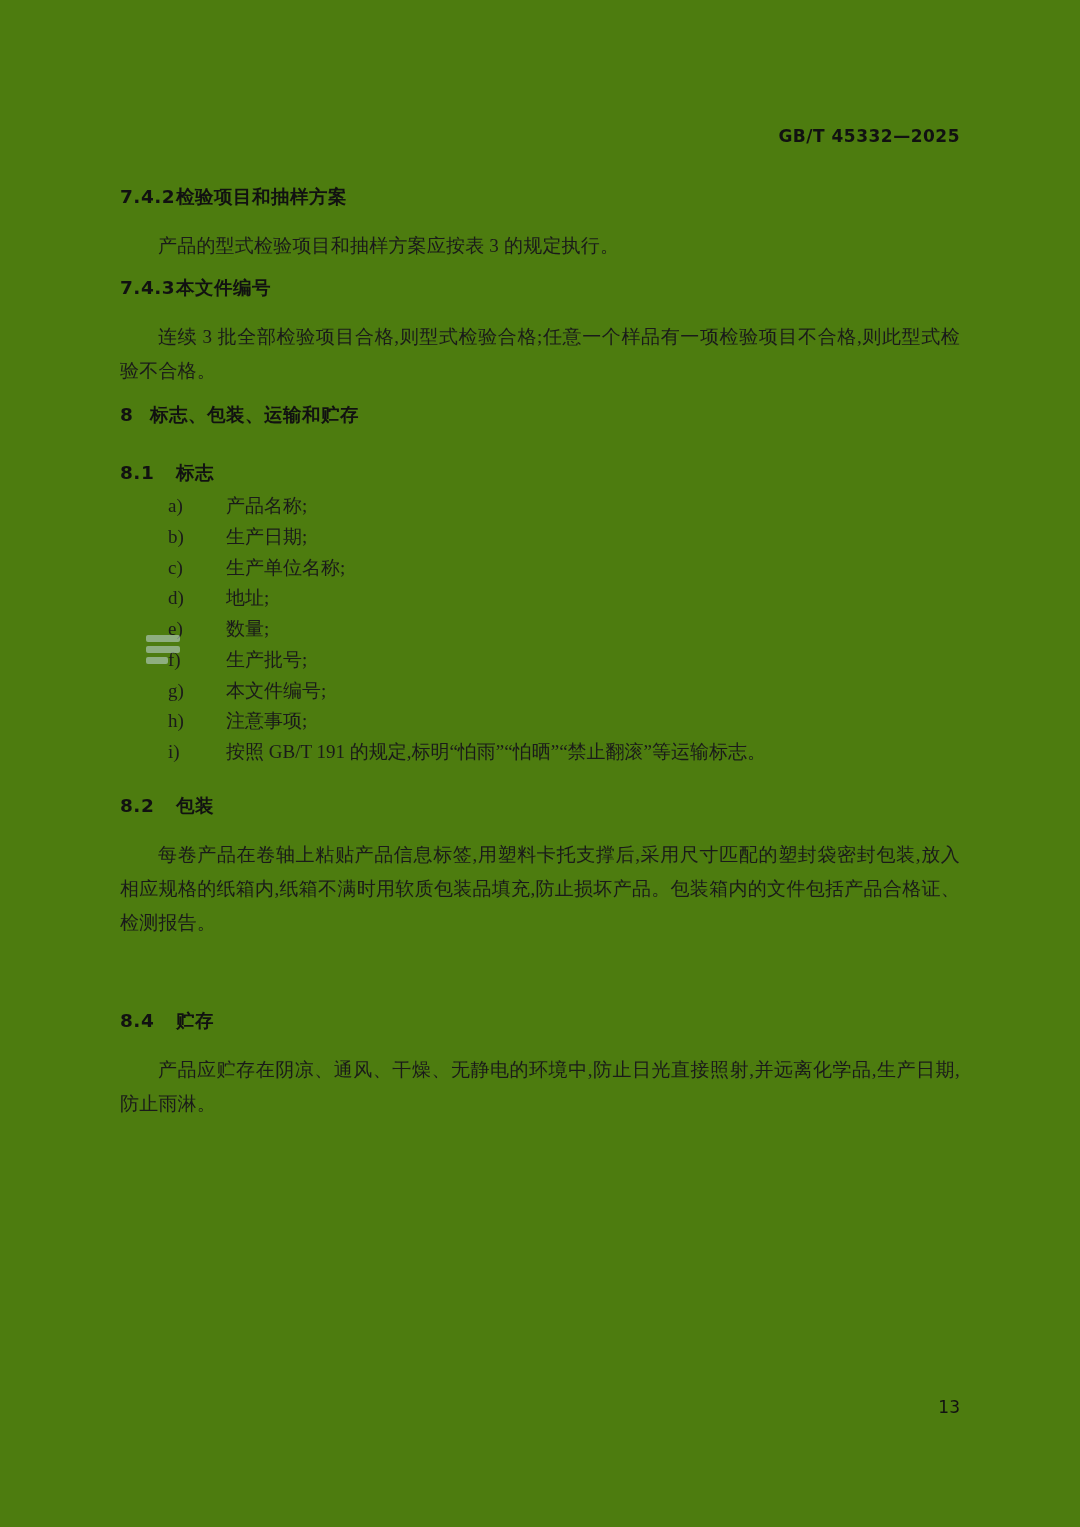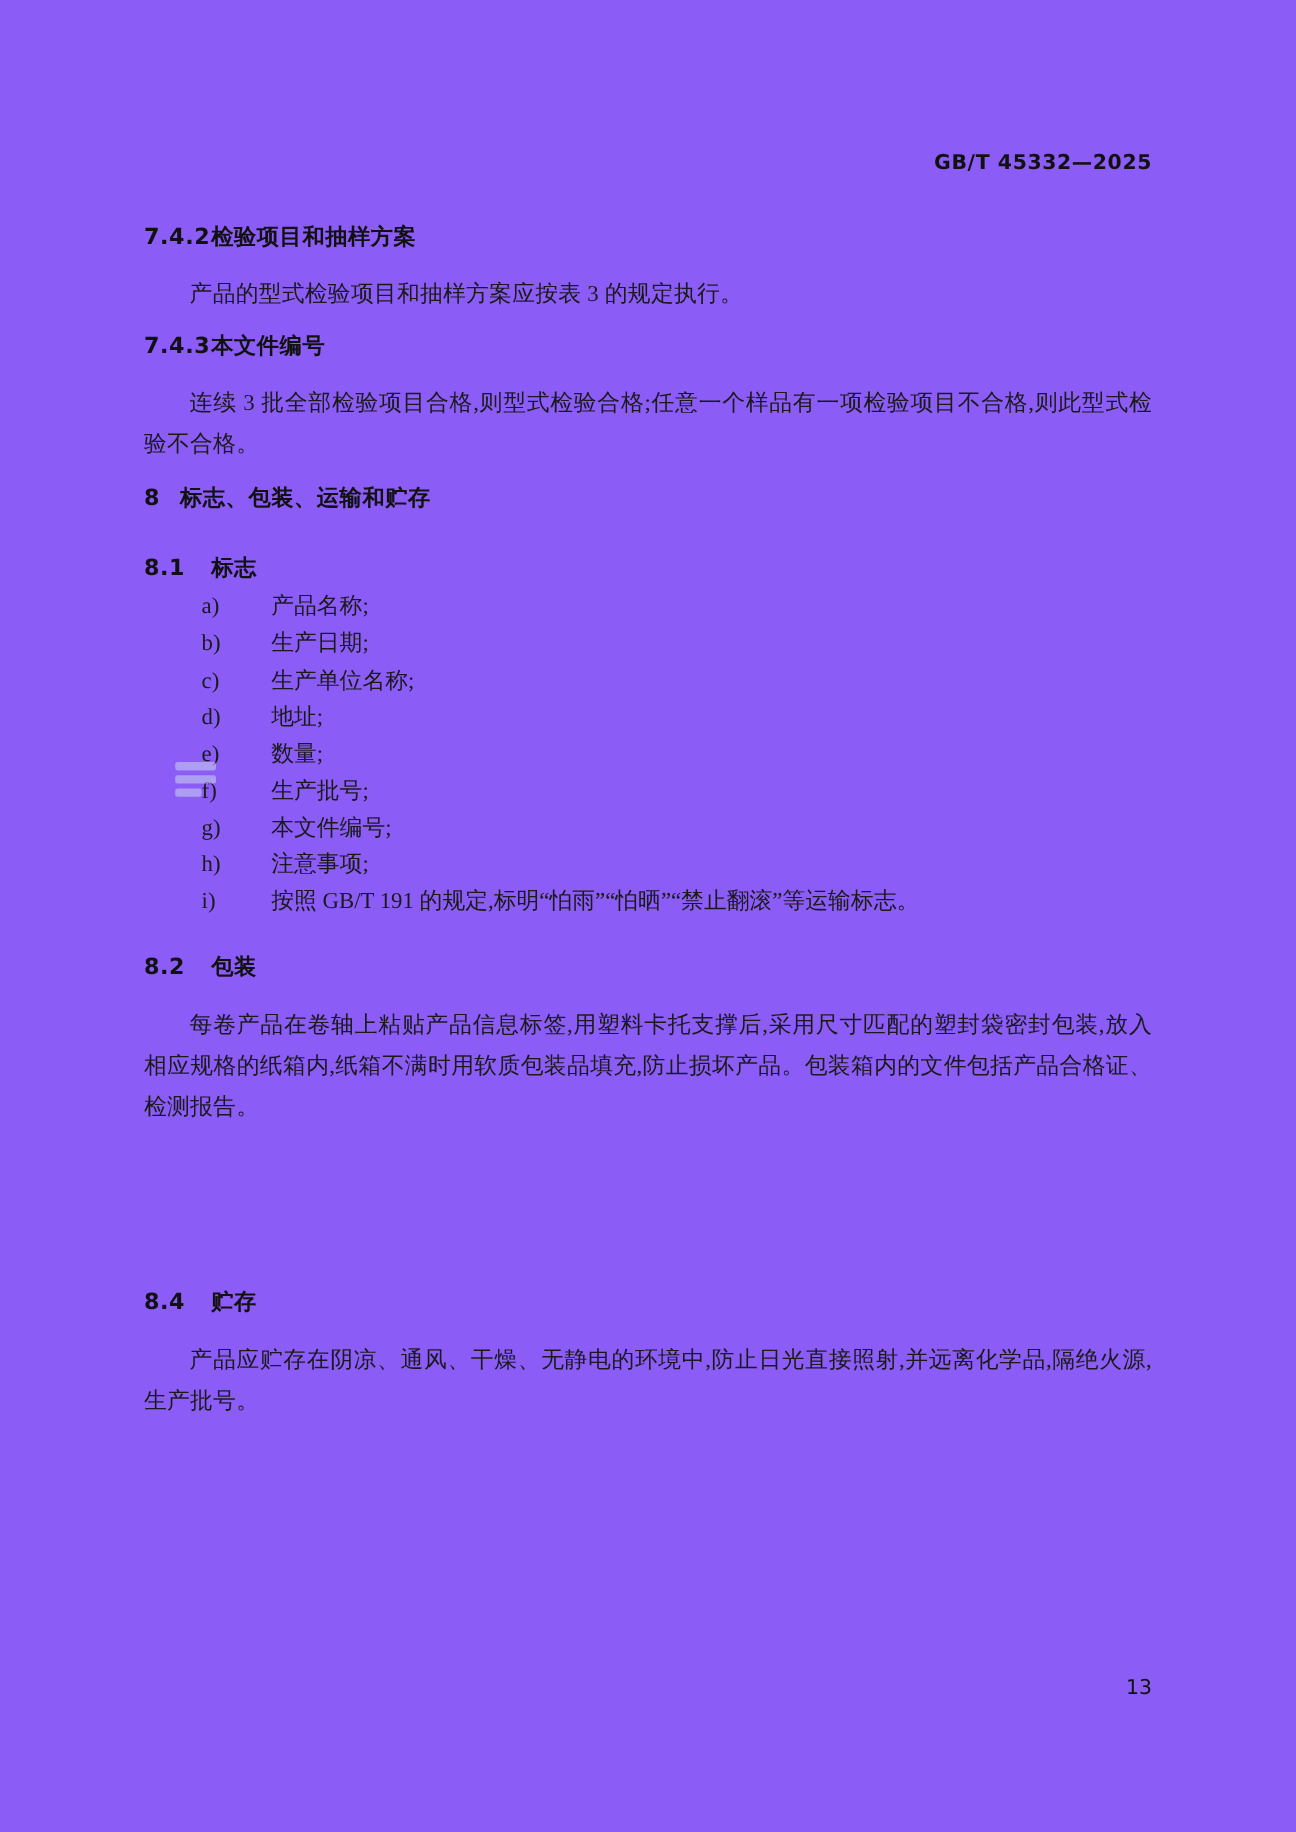--- a/index.html
+++ b/index.html
@@ -11,21 +11,21 @@
     width: 1080px;
     height: 1527px;
     position: relative;
     font-family: "Liberation Serif", serif;
     color: #1a1a1a;
     overflow: hidden;
   }
   .page {
     position: absolute;
     inset: 0;
-    background: #8b5cf6;
+    background: #4d7c0f;
   }
   .content {
     position: absolute;
     left: 120px;
     right: 120px;
     top: 0;
   }
   .header {
     position: absolute;
     top: 126px;
@@ -188,25 +188,25 @@
     <div class="block" style="top:793px;">
       <h3 class="sec-head">
         <span class="num">8.2</span><span>包装</span>
       </h3>
       <p class="para" style="margin-top:20px;">每卷产品在卷轴上粘贴产品信息标签,用塑料卡托支撑后,采用尺寸匹配的塑封袋密封包装,放入相应规格的纸箱内,纸箱不满时用软质包装品填充,防止损坏产品。包装箱内的文件包括产品合格证、检测报告。</p>
     </div>
 
     <div class="block" style="top:945px;">
     </div>
 
-    <div class="block" style="top:1072px;">
+    <div class="block" style="top:1008px;">
       <h3 class="sec-head">
         <span class="num">8.4</span><span>贮存</span>
       </h3>
-      <p class="para" style="margin-top:20px;">产品应贮存在阴凉、通风、干燥、无静电的环境中,防止日光直接照射,并远离化学品,隔绝火源,生产批号。</p>
+      <p class="para" style="margin-top:20px;">产品应贮存在阴凉、通风、干燥、无静电的环境中,防止日光直接照射,并远离化学品,生产日期,防止雨淋。</p>
     </div>
 
   </div>
 
   <div class="watermark">
     <span class="bar b1"></span>
     <span class="bar b2"></span>
     <span class="bar b3"></span>
   </div>
 

